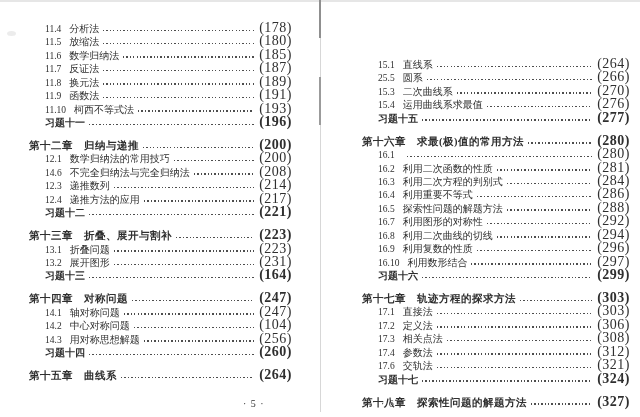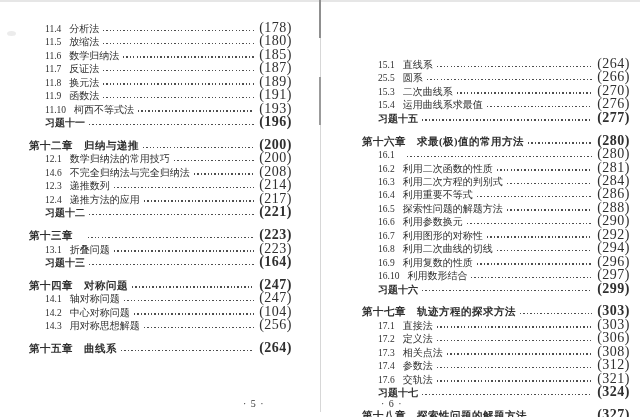--- a/index.html
+++ b/index.html
@@ -137,29 +137,36 @@
         <span class="pg">(217)</span>
       </div>
       <div class="row exercise">
         <span class="title">习题十二</span>
         <span class="dots"></span>
         <span class="pg">(221)</span>
       </div>
       <div class="gap"></div>
       <div class="row chapter">
         <span class="num">第十三章</span>
+        <span class="title">折叠、展开与割补</span>
         <span class="dots"></span>
         <span class="pg">(223)</span>
       </div>
       <div class="row section">
         <span class="num">13.1</span>
         <span class="title">折叠问题</span>
         <span class="dots"></span>
         <span class="pg">(223)</span>
       </div>
+      <div class="row section">
+        <span class="num">13.2</span>
+        <span class="title">展开图形</span>
+        <span class="dots"></span>
+        <span class="pg">(231)</span>
+      </div>
       <div class="row exercise">
         <span class="title">习题十三</span>
         <span class="dots"></span>
         <span class="pg">(164)</span>
       </div>
       <div class="gap"></div>
       <div class="row chapter">
         <span class="num">第十四章</span>
         <span class="title">对称问题</span>
         <span class="dots"></span>
@@ -176,20 +183,25 @@
         <span class="title">中心对称问题</span>
         <span class="dots"></span>
         <span class="pg">(104)</span>
       </div>
       <div class="row section">
         <span class="num">14.3</span>
         <span class="title">用对称思想解题</span>
         <span class="dots"></span>
         <span class="pg">(256)</span>
       </div>
+      <div class="row exercise">
+        <span class="title">习题十四</span>
+        <span class="dots"></span>
+        <span class="pg">(260)</span>
+      </div>
       <div class="gap"></div>
       <div class="row chapter">
         <span class="num">第十五章</span>
         <span class="title">曲线系</span>
         <span class="dots"></span>
         <span class="pg">(264)</span>
       </div>
     </div>
   <div class="page-col right">
       <div class="row section">
@@ -249,26 +261,20 @@
         <span class="num">16.4</span>
         <span class="title">利用重要不等式</span>
         <span class="dots"></span>
         <span class="pg">(286)</span>
       </div>
       <div class="row section">
         <span class="num">16.5</span>
         <span class="title">探索性问题的解题方法</span>
         <span class="dots"></span>
         <span class="pg">(288)</span>
-      </div>
-      <div class="row section">
-        <span class="num">16.6</span>
-        <span class="title">利用参数换元</span>
-        <span class="dots"></span>
-        <span class="pg">(290)</span>
       </div>
       <div class="row section">
         <span class="num">16.7</span>
         <span class="title">利用图形的对称性</span>
         <span class="dots"></span>
         <span class="pg">(292)</span>
       </div>
       <div class="row section">
         <span class="num">16.8</span>
         <span class="title">利用二次曲线的切线</span>

